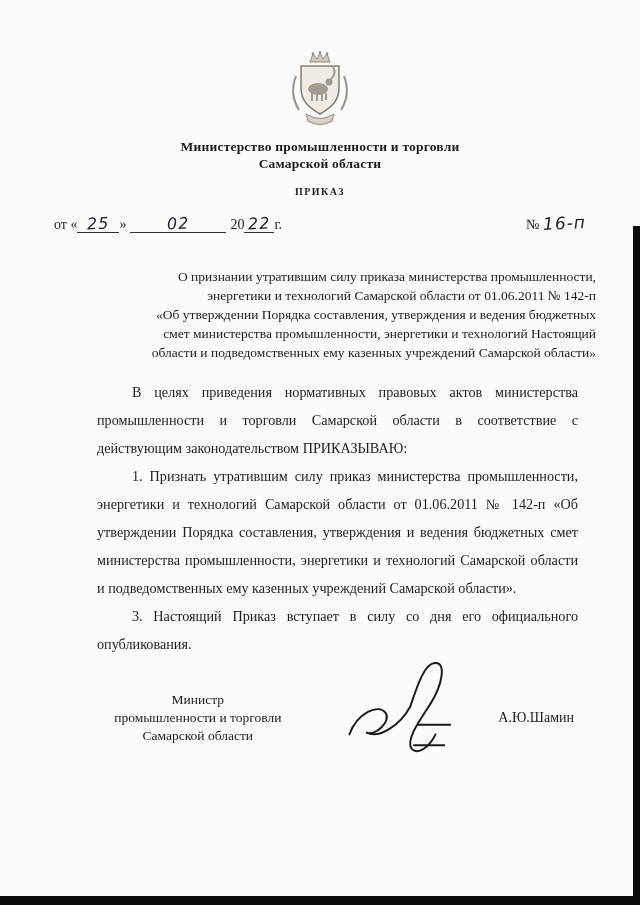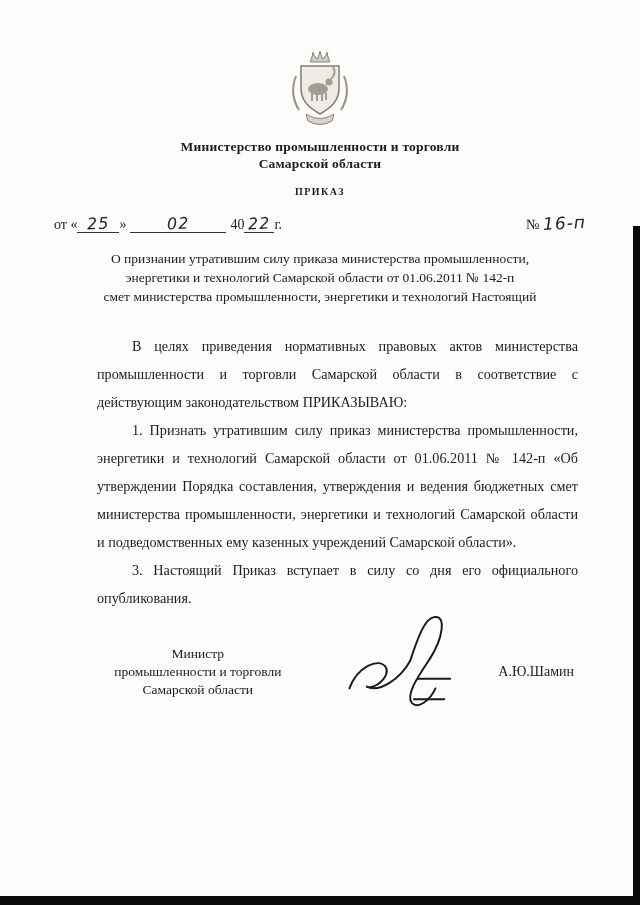--- a/index.html
+++ b/index.html
@@ -38,26 +38,26 @@
   .blank.month{min-width:96px;margin:0 4px;}
   .blank.year{min-width:30px;}
   .hand{
     font-family:"DejaVu Sans", sans-serif;
     font-style:italic;font-size:16px;color:#23232a;
     display:inline-block;transform:rotate(-3deg);letter-spacing:1px;
   }
   .hand.num{font-size:17px;}
 
   .title-block{
-    margin-top:16px;text-align:center;
+    margin-top:34px;text-align:right;
     font-size:13.5px;line-height:19px;
     padding:0 44px;
   }
 
-  .body-text{margin-top:26px;padding:0 62px 0 97px;}
+  .body-text{margin-top:16px;padding:0 62px 0 97px;}
   .body-text p{
     margin:0;font-size:14.2px;line-height:28px;
     text-align:justify;text-indent:35px;
   }
 
   .sig-row{
     margin-top:14px;padding:0 66px 0 100px;
     display:flex;align-items:center;justify-content:space-between;gap:28px;
   }
   .sig-post{text-align:center;font-size:13.5px;line-height:18px;width:200px;}
@@ -96,32 +96,34 @@
 
   <div class="ministry">
     <div>Министерство промышленности и торговли</div>
     <div>Самарской области</div>
   </div>
 
   <div class="doc-type">ПРИКАЗ</div>
 
   <div class="date-row">
     <div class="date-left">
-      <span>от «</span><span class="blank day"><span class="hand">25</span></span><span>»</span><span class="blank month"><span class="hand">02</span></span><span>40</span><span class="blank year"><span class="hand">22</span></span><span>г.</span>
+      <span>от «</span><span class="blank day"><span class="hand">25</span></span><span>»</span><span class="blank month"><span class="hand">02</span></span><span>20</span><span class="blank year"><span class="hand">22</span></span><span>г.</span>
     </div>
     <div class="num-field">
       <span>№</span>
       <span class="hand num">16-п</span>
     </div>
   </div>
 
   <div class="title-block">
     <div>О признании утратившим силу приказа министерства промышленности,</div>
     <div>энергетики и технологий Самарской области от 01.06.2011 № 142-п</div>
+    <div>«Об утверждении Порядка составления, утверждения и ведения бюджетных</div>
     <div>смет министерства промышленности, энергетики и технологий Настоящий</div>
+    <div>области и подведомственных ему казенных учреждений Самарской области»</div>
   </div>
 
   <div class="body-text">
     <p>В целях приведения нормативных правовых актов министерства промышленности и торговли Самарской области в соответствие с действующим законодательством ПРИКАЗЫВАЮ:</p>
     <p>1. Признать утратившим силу приказ министерства промышленности, энергетики и технологий Самарской области от 01.06.2011 № 142-п «Об утверждении Порядка составления, утверждения и ведения бюджетных смет министерства промышленности, энергетики и технологий Самарской области и подведомственных ему казенных учреждений Самарской области».</p>
     <p>3. Настоящий Приказ вступает в силу со дня его официального опубликования.</p>
   </div>
 
   <div class="sig-row">
     <div class="sig-post">

